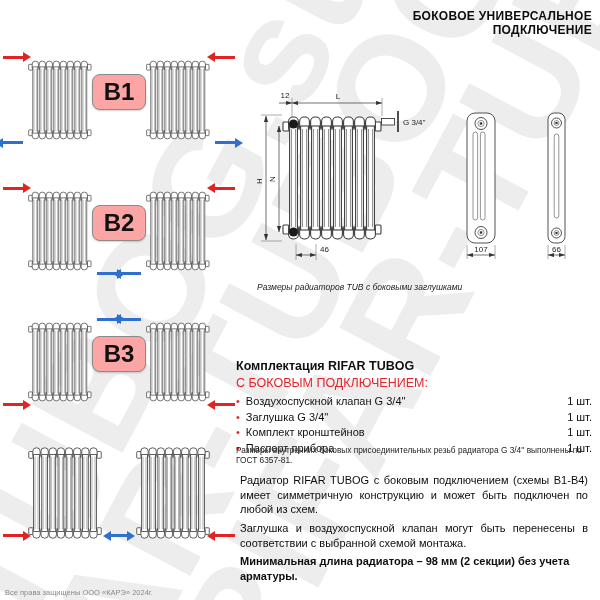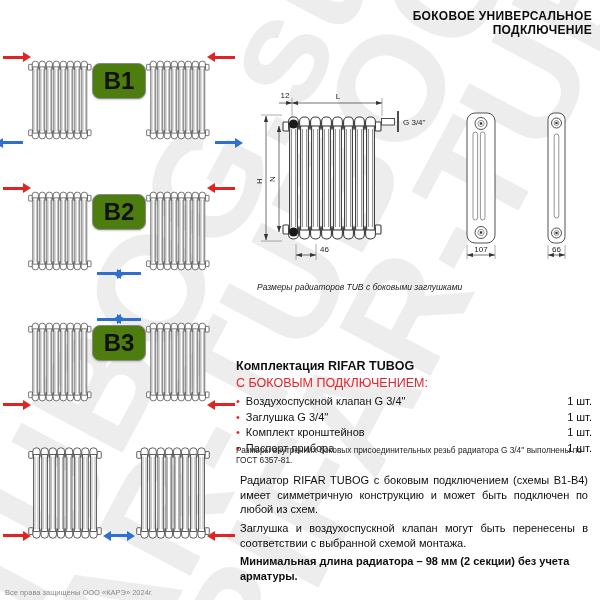--- a/index.html
+++ b/index.html
@@ -20,21 +20,21 @@
          font-size:12px;line-height:1.18;letter-spacing:.3px;color:#0d0d0d}
 
   
   #schemes{position:absolute;left:0;top:46px;width:236px}
   .scheme-row{position:relative;height:131px;display:flex;justify-content:space-between;
               align-items:flex-start;padding:0 26px 0 28px;box-sizing:border-box}
   .rad-wrap{position:relative;width:74px;height:100px;margin-top:4px}
   .rad-svg{width:100%;height:100%;display:block}
   .rad-body rect{fill:#fff;stroke:#3c3c3c;stroke-width:1.1}
   .rad-body line{stroke:#3c3c3c;stroke-width:.55}
-  .scheme-label{margin-top:17px;border:1.2px solid #8a8a8a;border-radius:8px;background:#4d7c0f;
+  .scheme-label{margin-top:28px;border:1.2px solid #8a8a8a;border-radius:8px;background:#fca5a5;
                 padding:0 11px;font-weight:700;font-size:24px;line-height:34px;color:#111;
                 box-shadow:0 1px 2px rgba(0,0,0,.18)}
   .arrow{position:absolute;width:20px;height:2.6px;background:currentColor}
   .arrow::after{content:"";position:absolute;top:-3.9px;width:0;height:0;
                 border-top:5.2px solid transparent;border-bottom:5.2px solid transparent}
   .dir-right::after{right:-8px;border-left:8.5px solid currentColor}
   .dir-left::after{left:-8px;border-right:8.5px solid currentColor}
   .pos-tl{left:-25px;top:6px}.pos-tr{right:-25px;top:6px}
   .pos-bl{left:-25px;bottom:6px}.pos-br{right:-25px;bottom:6px}
   .red{color:#e02424}.blue{color:#2e6fd0}

